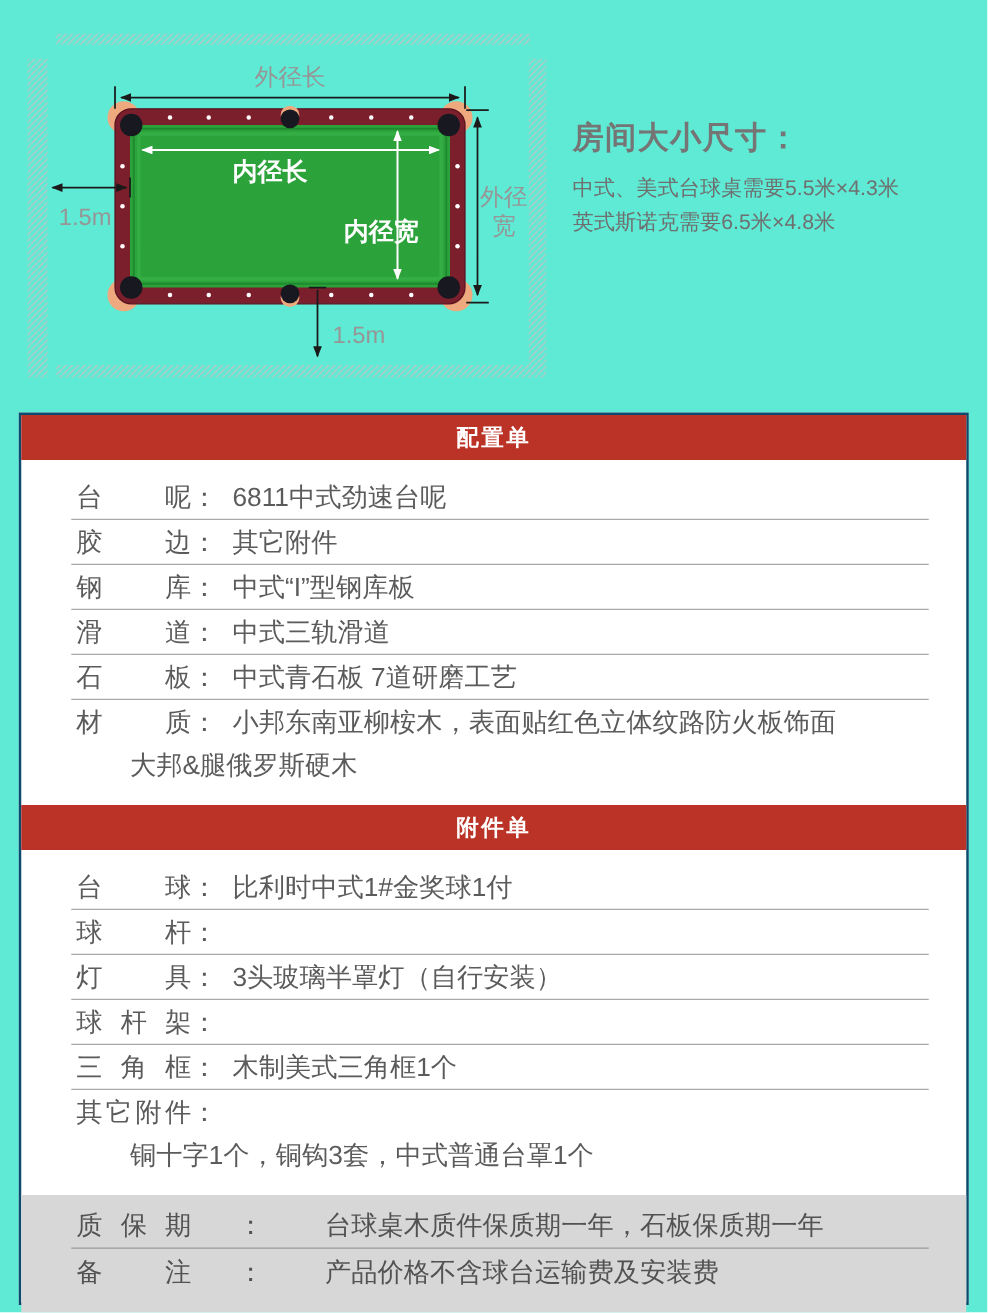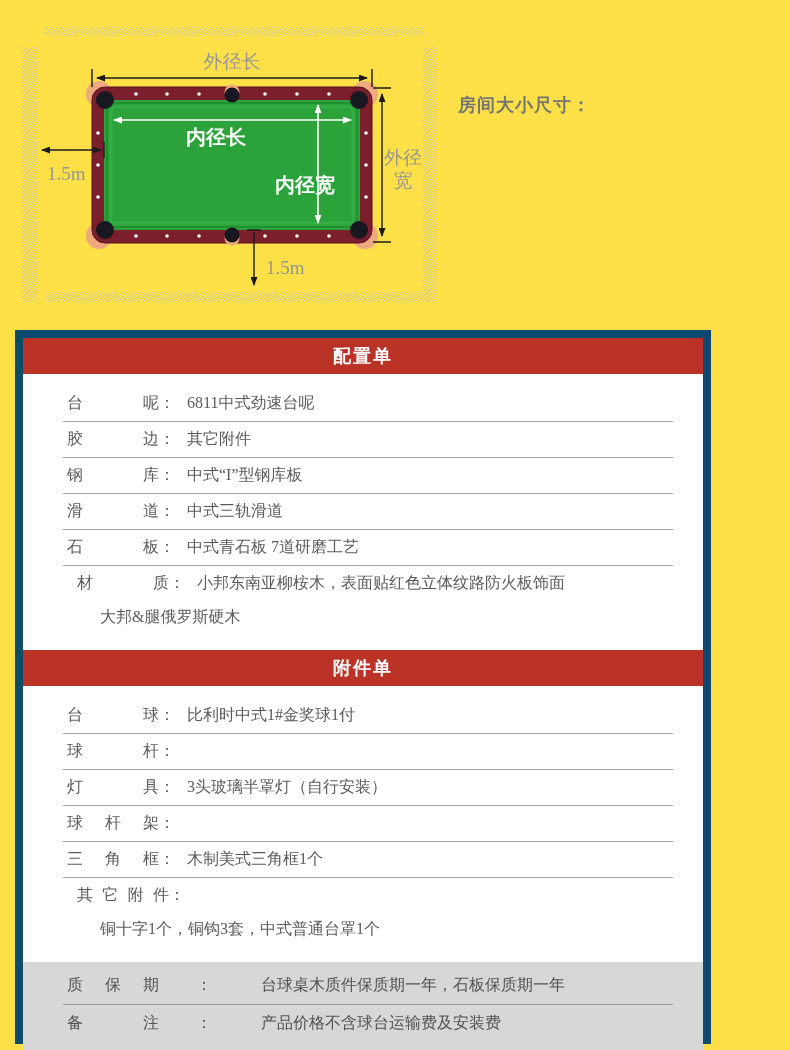--- a/index.html
+++ b/index.html
@@ -1,53 +1,53 @@
 <!DOCTYPE html>
 <html><head>
 <meta charset="utf-8">
 <style>
   html,body { margin:0; padding:0; background:#ffffff; }
   .page {
-    position:relative; width:790px; height:1050px; background:#fde047;
-    font-family:Liberation Serif, serif; overflow:hidden;
+    position:relative; width:790px; height:1050px; background:#5eead4;
+    font-family:Liberation Sans, sans-serif; overflow:hidden;
   }
   
   .diagram { position:absolute; left:0; top:0; }
   .dim-label { font-size:19px; fill:#969696; }
   .inner-label { font-size:20px; fill:#ffffff; font-weight:bold; }
   
   .room-info { position:absolute; left:458px; top:93px; width:320px; }
-  .room-title { font-size:18px; font-weight:bold; color:#757575; letter-spacing:1px; }
+  .room-title { font-size:25px; font-weight:bold; color:#757575; letter-spacing:1px; }
   .room-line { font-size:17px; color:#6f6f6f; line-height:27px; }
   .room-lines { margin-top:11px; }
   
   .spec-box {
-    position:absolute; left:15px; top:330px; width:696px; height:714px;
-    box-sizing:border-box; border:8px solid #0c4a6e; background:#fff;
+    position:absolute; left:15px; top:330px; width:760px; height:714px;
+    box-sizing:border-box; border:2px solid #0c4a6e; background:#fff;
     display:flex; flex-direction:column;
   }
   .band {
     flex:none; height:36px; background:#bb3227; color:#ffffff;
     font-size:18px; font-weight:bold; letter-spacing:2px;
     display:flex; align-items:center; justify-content:center;
   }
   .section { padding-top:12px; }
   .row {
     display:flex; align-items:center; min-height:35px;
-    padding-left:44px; font-size:16px; color:#5b5b5b;
+    padding-left:44px; font-size:21px; color:#5b5b5b;
   }
   .row-label {
     display:inline-block; width:92px; flex:none;
     text-align:justify; text-align-last:justify;
   }
   .row-colon { flex:none; }
   .row-value { margin-left:12px; white-space:nowrap; }
-  .row.cont { padding-left:67px; min-height:33px; }
+  .row.cont { padding-left:87px; min-height:33px; }
   .divider { height:1px; background:#a9a9a9; margin:0 30px 0 40px; }
-  .row-multi { margin-bottom:16px;margin-left:10px; }
+  .row-multi { margin-bottom:16px; }
   .footer {
     margin-top:auto; background:#d7d7d7; padding:5px 0 18px 0;
   }
   .footer .row { min-height:37px; color:#525252;gap:37px; }
   .footer .divider { background:#9b9b9b; }
 </style>
 </head>
 <body>
 
 <div class="page">
@@ -134,20 +134,24 @@
     <text class="dim-label" x="403" y="164" text-anchor="middle">外径</text>
     <text class="dim-label" x="403" y="187" text-anchor="middle">宽</text>
     <text class="dim-label" x="47" y="180">1.5m</text>
     <text class="dim-label" x="266" y="274">1.5m</text>
     <text class="inner-label" x="216" y="144" text-anchor="middle">内径长</text>
     <text class="inner-label" x="305" y="192" text-anchor="middle">内径宽</text>
   </svg>
 
   <div class="room-info">
     <div class="room-title">房间大小尺寸：</div>
+    <div class="room-lines">
+      <div class="room-line">中式、美式台球桌需要5.5米×4.3米</div>
+      <div class="room-line">英式斯诺克需要6.5米×4.8米</div>
+    </div>
   </div>
 
   <div class="spec-box">
 
     <div class="band">配置单</div>
 
     <div class="section">
       <div class="row">
         <span class="row-label">台呢</span>
           <span class="row-colon">：</span>

